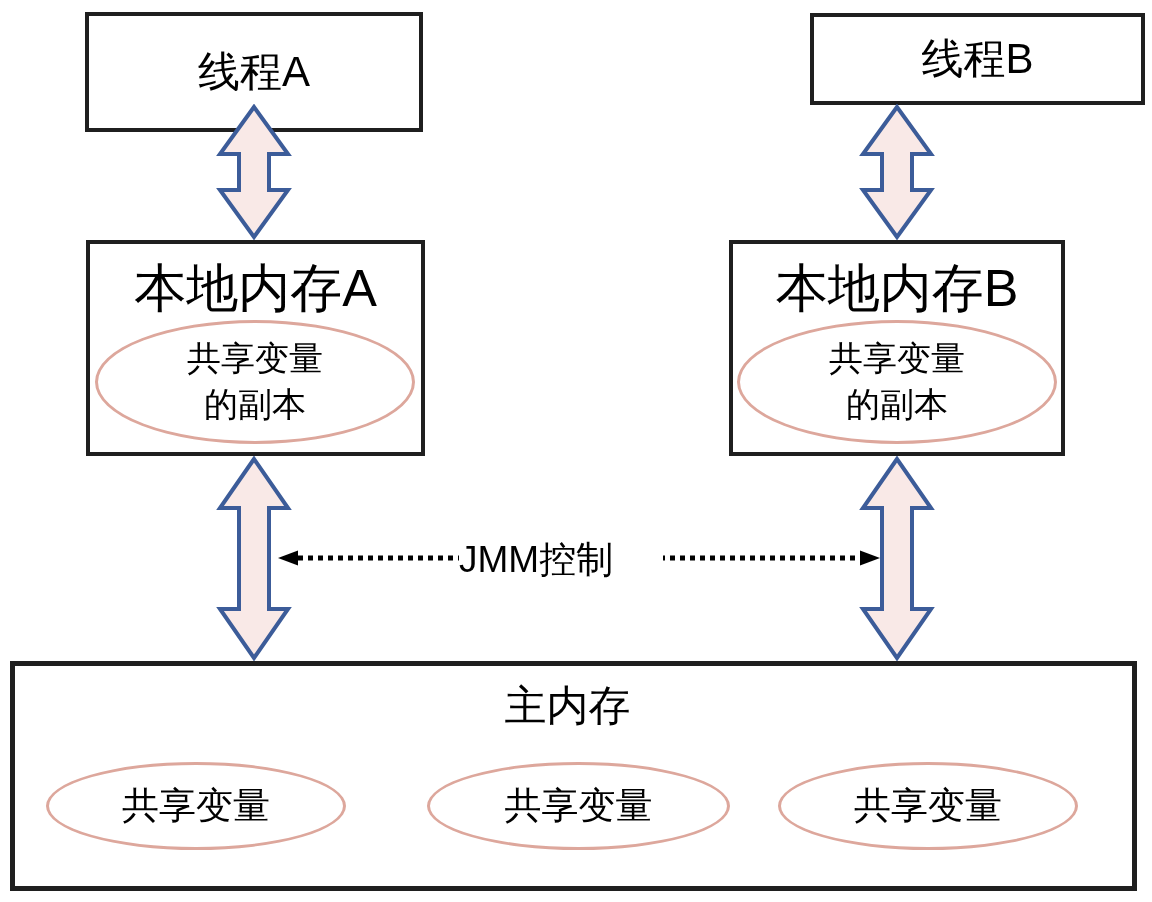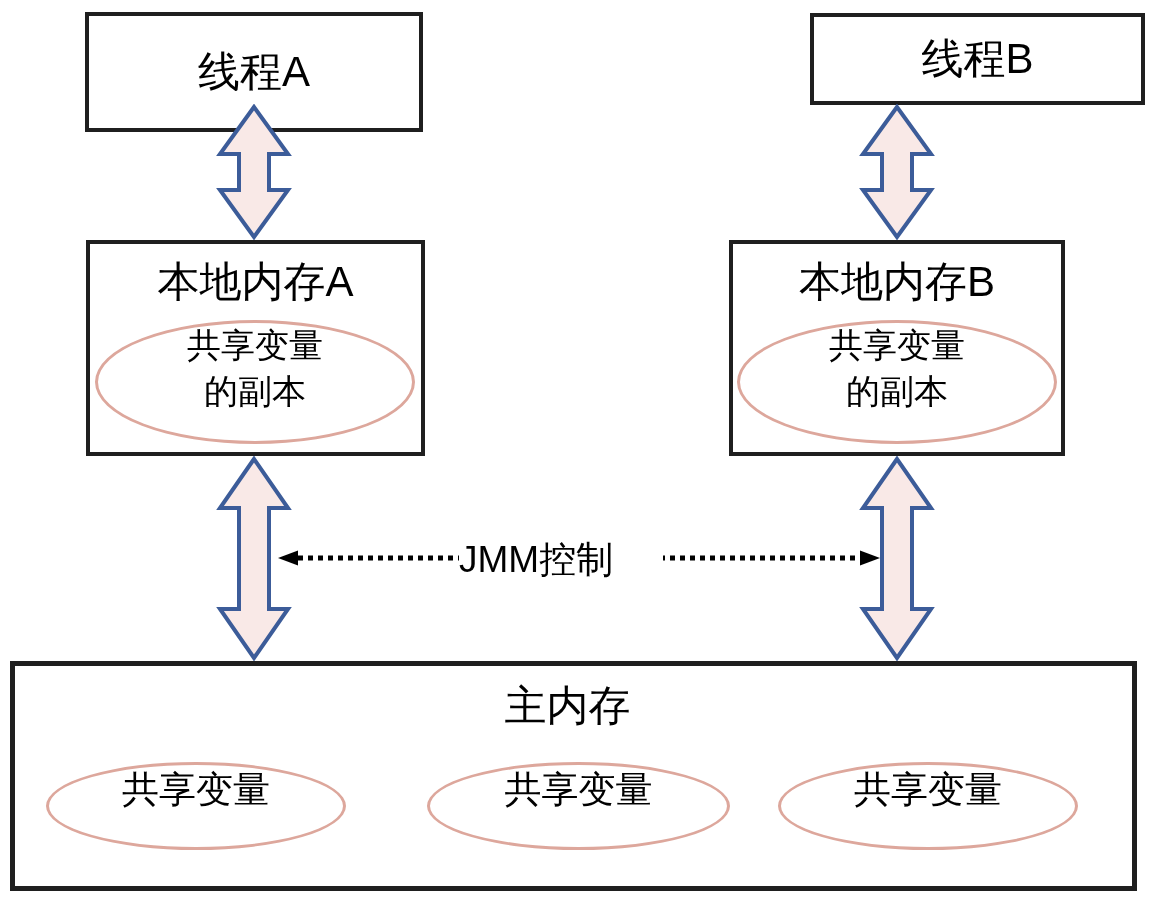--- a/index.html
+++ b/index.html
@@ -30,36 +30,36 @@
     display:flex;
     align-items:center;
     justify-content:center;
     font-size:42px;
   }
   .local-title{
     position:absolute;
     left:0;right:0;
     top:10px;
     text-align:center;
-    font-size:42px;
+    font-size:52px;
   }
   .main-title{
     position:absolute;
     left:0;right:12px;
     top:12px;
     text-align:center;
     font-size:42px;
   }
   .ellipse{
     position:absolute;
     border:3px solid var(--ellipse-stroke);
     border-radius:50%;
     background:var(--background);
     display:flex;
-    align-items:flex-start;
+    align-items:center;
     justify-content:center;
     text-align:center;
   }
   .copy-ellipse{
     font-size:34px;
     line-height:1.35;
     white-space:pre-line;
   }
   .shared-ellipse{
     font-size:37px;

